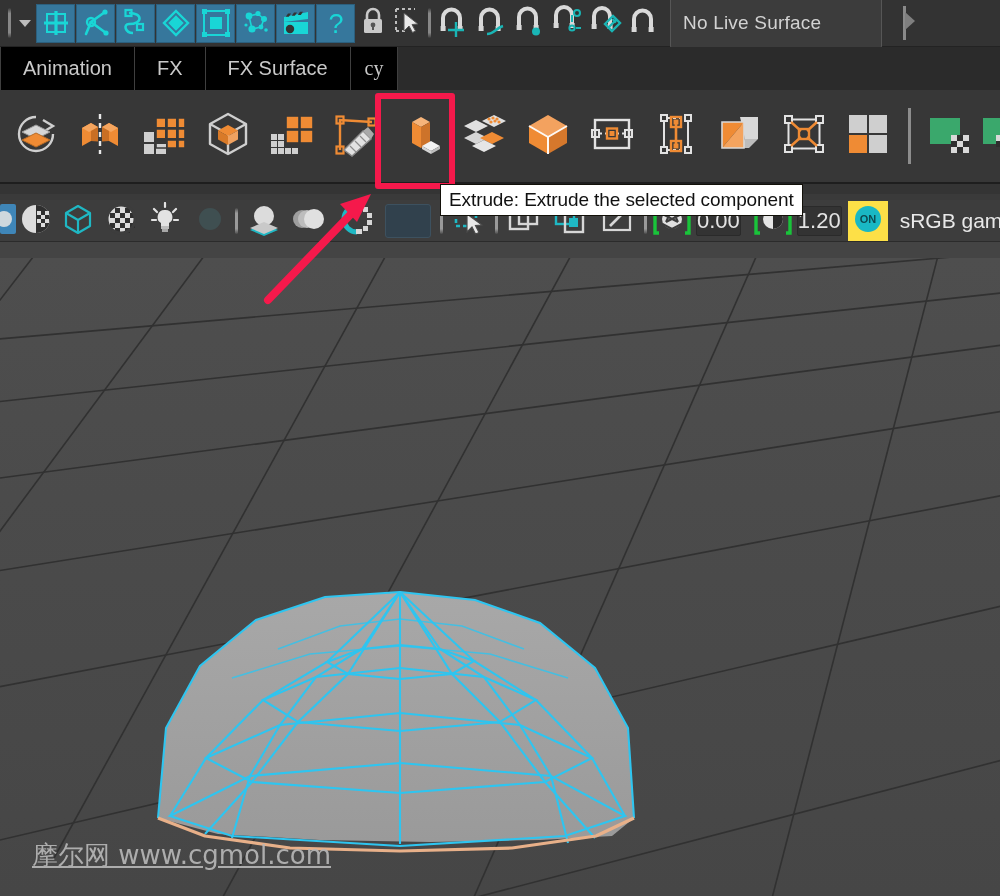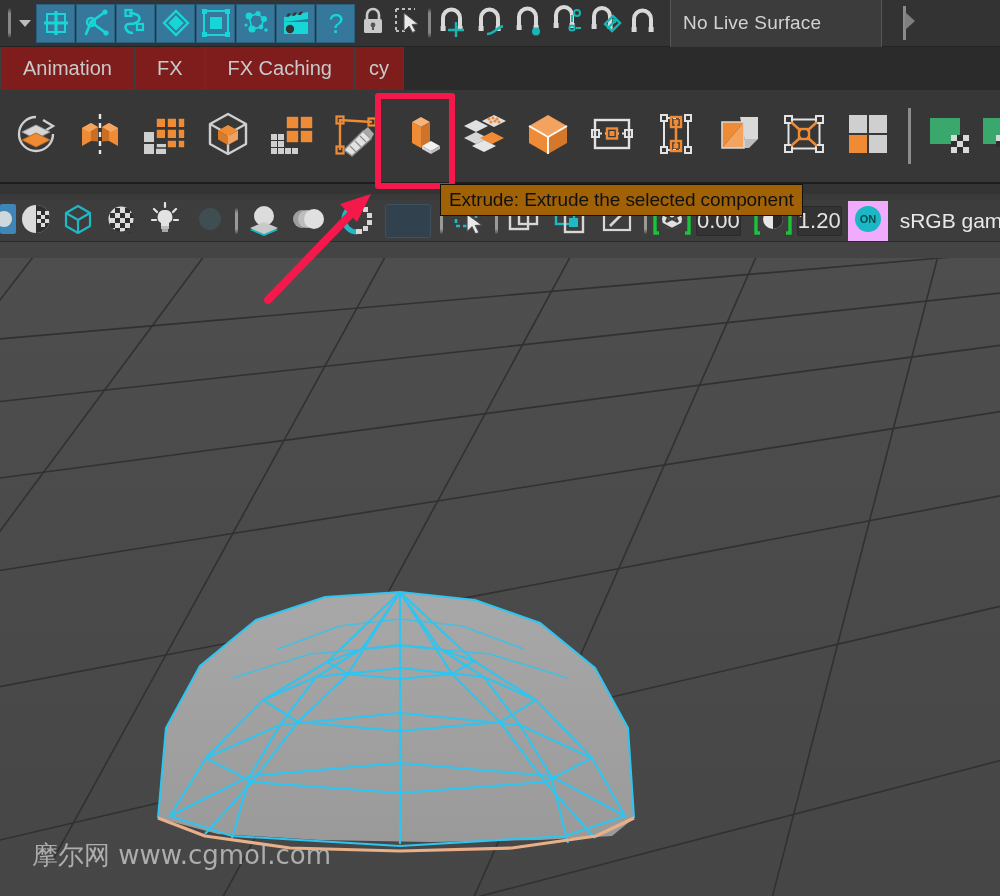--- a/index.html
+++ b/index.html
@@ -32,21 +32,21 @@
   .expander i{display:block;width:3px;height:34px;background:#8a8a8a;}
 
   
   .tabbar{
     position:absolute;left:0;top:47px;width:1000px;height:43px;
     background:#2b2b2b;display:flex;align-items:stretch;
   }
   .tab{
     display:flex;align-items:center;justify-content:center;
     padding:0 22px;color:#c9c9c9;font-size:20px;
-    border-right:1px solid #3f3f3f;background:#7f1d1d;
+    border-right:1px solid #3f3f3f;background:#000000;
   }
   .tab:first-child{border-left:1px solid #3f3f3f;}
   .tab-spacer{flex:1;background:#2b2b2b;}
 
   
   .shelf{
     position:absolute;left:0;top:90px;width:1000px;height:94px;
     background:#373737;border-bottom:2px solid #1e1e1e;
     display:flex;align-items:center;box-sizing:border-box;padding-left:4px;
   }
@@ -64,44 +64,44 @@
     display:flex;align-items:center;box-sizing:border-box;
   }
   .attr-ico{height:38px;flex:none;display:flex;align-items:center;justify-content:center;}
   .attr-sep{width:9px;height:38px;flex:none;display:flex;align-items:center;justify-content:center;}
   .attr-sep i{display:block;width:3px;height:26px;background:linear-gradient(to bottom,#4a4a4a,#9a9a9a 20%,#9a9a9a 80%,#4a4a4a);border-radius:2px;}
   .numfield{
     height:30px;width:86px;background:#333;border:1px solid #2a2a2a;border-radius:2px;
     display:flex;align-items:center;justify-content:center;color:#e3e3e3;font-size:22px;margin:0 2px;box-sizing:border-box;
   }
   .onbtn{
-    width:40px;height:40px;background:#f0abfc;display:flex;align-items:center;justify-content:center;flex:none;margin-left:4px;
+    width:40px;height:40px;background:#fde047;display:flex;align-items:center;justify-content:center;flex:none;margin-left:4px;
   }
   .gamma-label{color:#e8e8e8;font-size:21px;margin-left:12px;white-space:nowrap;}
   .selbox-active{width:46px;height:34px;background:#31414d;border:1px solid #3d515f;border-radius:3px;flex:none;box-sizing:border-box;}
 
   
   .viewport{position:absolute;left:0;top:258px;width:1000px;height:638px;overflow:hidden;background:#4a4a4a;}
   .viewport svg{display:block;}
 
   
   .hl-box{
     position:absolute;left:375px;top:93px;width:80px;height:96px;
     border:6px solid #f5194b;border-radius:3px;box-sizing:border-box;pointer-events:none;
   }
   .tooltip{
     position:absolute;left:440px;top:184px;height:32px;
-    background:#a16207;border:1px solid #13110a;
+    background:#ffffff;border:1px solid #13110a;
     display:flex;align-items:center;padding:0 8px;box-sizing:border-box;
   }
   .tooltip span{color:#111;font-size:19px;white-space:nowrap;letter-spacing:-.1px;}
   .arrow-layer{position:absolute;left:0;top:0;width:1000px;height:896px;pointer-events:none;}
   .watermark{
     position:absolute;left:32px;top:838px;color:#b6b6b6;font-size:26px;
-    font-family:"DejaVu Sans","Liberation Sans",sans-serif;white-space:nowrap;opacity:.92;
+    font-family:"DejaVu Sans","Liberation Sans",sans-serif;white-space:nowrap;opacity:.92;text-decoration:underline;
   }
 </style>
 </head>
 <body>
 
 <div id="app">
 
   <div class="toolbar-top">
 
     <div class="sep-handle">
@@ -329,23 +329,23 @@
   </div>
 
   <div class="tabbar">
     <div class="tab">
         <span>Animation</span>
       </div>
     <div class="tab">
         <span>FX</span>
       </div>
     <div class="tab">
-        <span>FX Caching</span>
-      </div>
-    <div class="tab" style="padding:0 14px;">
+        <span>FX Surface</span>
+      </div>
+    <div class="tab" style="padding:0 14px;font-family:Liberation Serif, serif;">
         <span>cy</span>
       </div>
     <div class="tab-spacer"></div>
   </div>
 
   <div class="shelf">
 
     <div class="shelf-item">
       <span>
         <svg width="52" height="52" viewBox="0 0 52 52">

